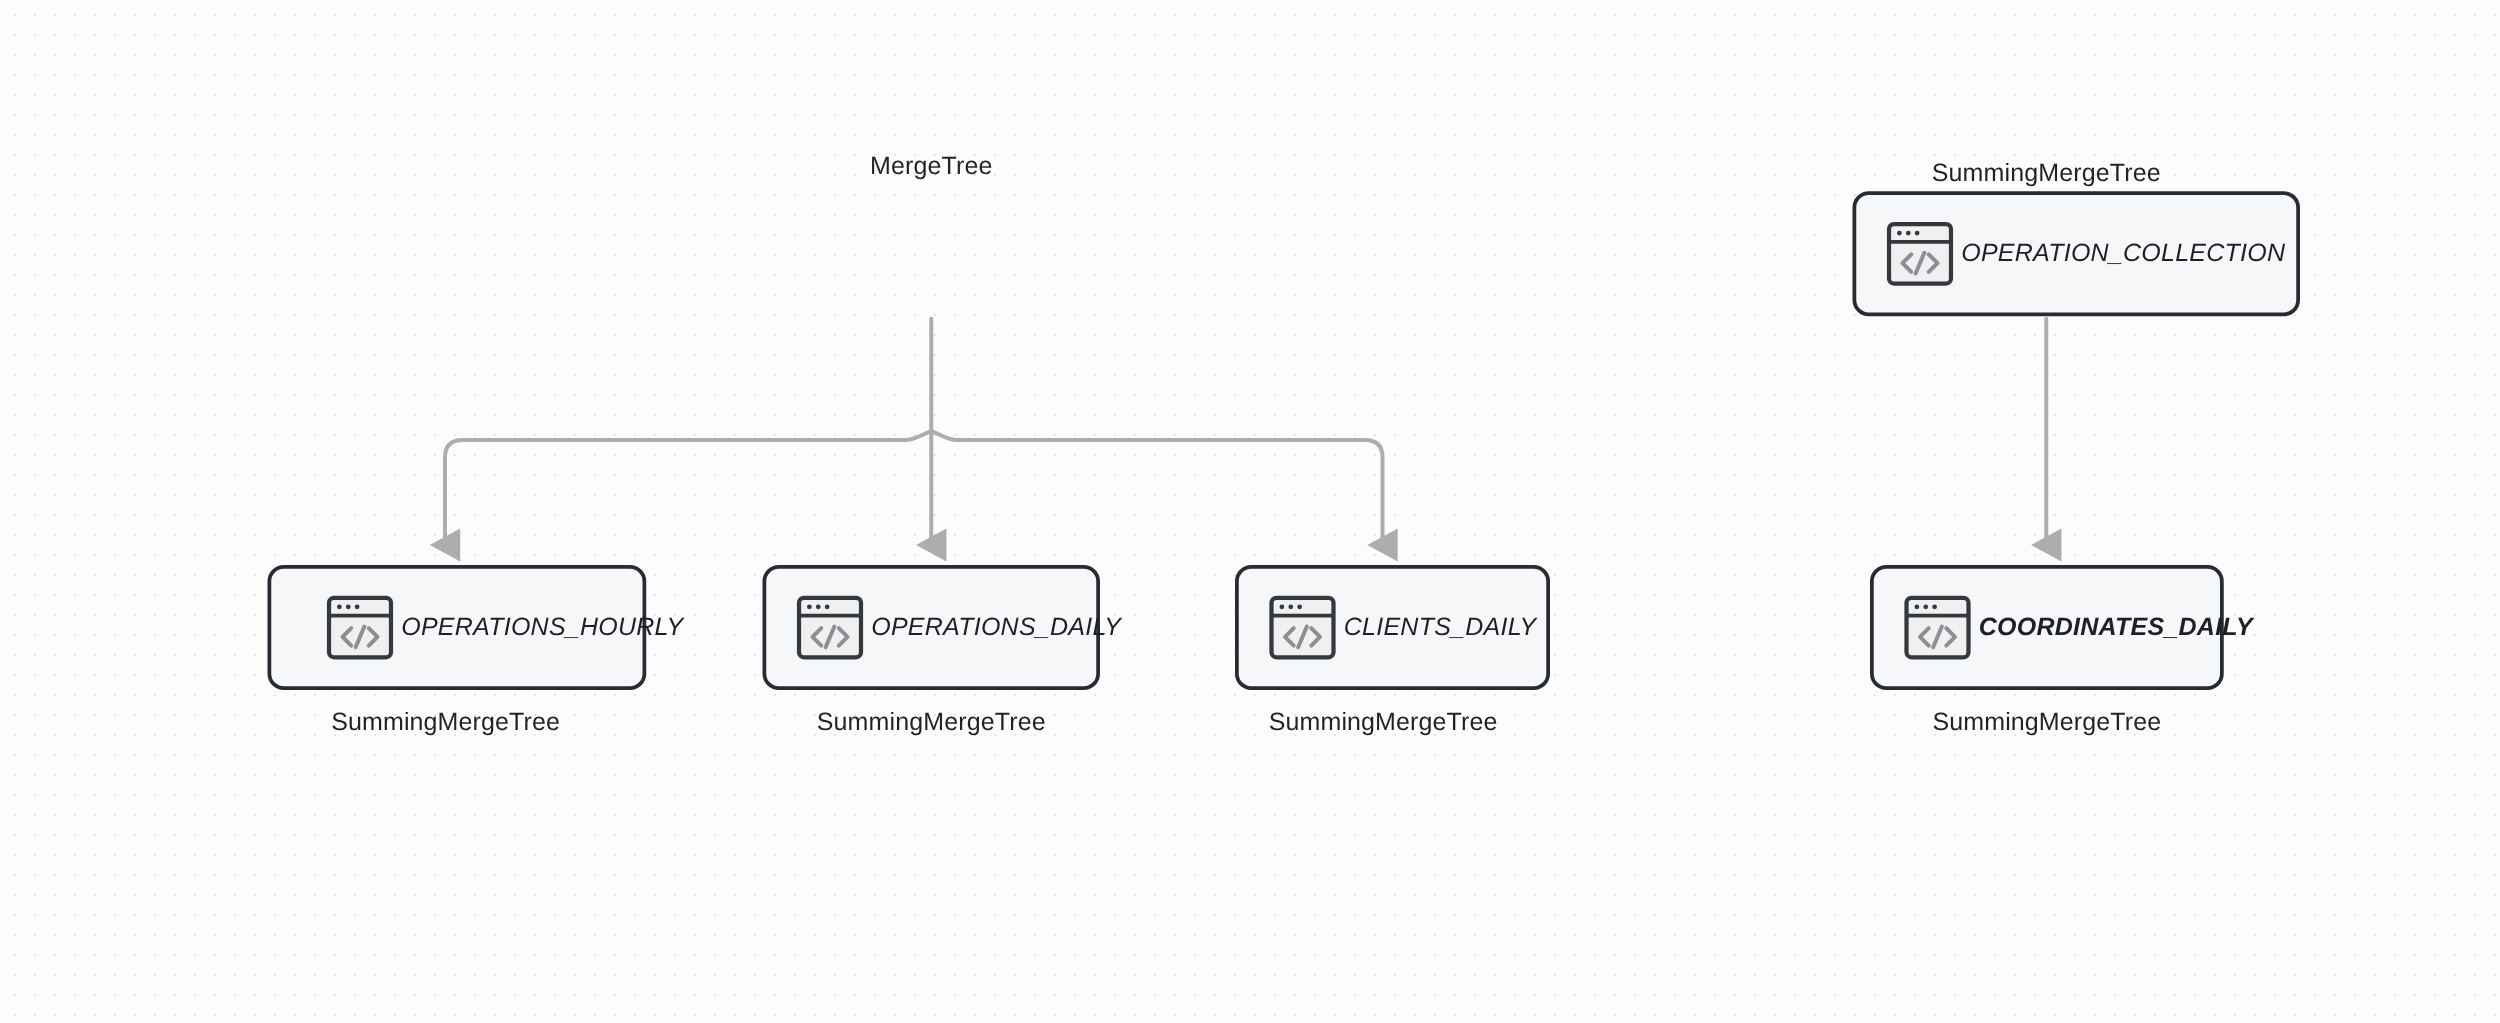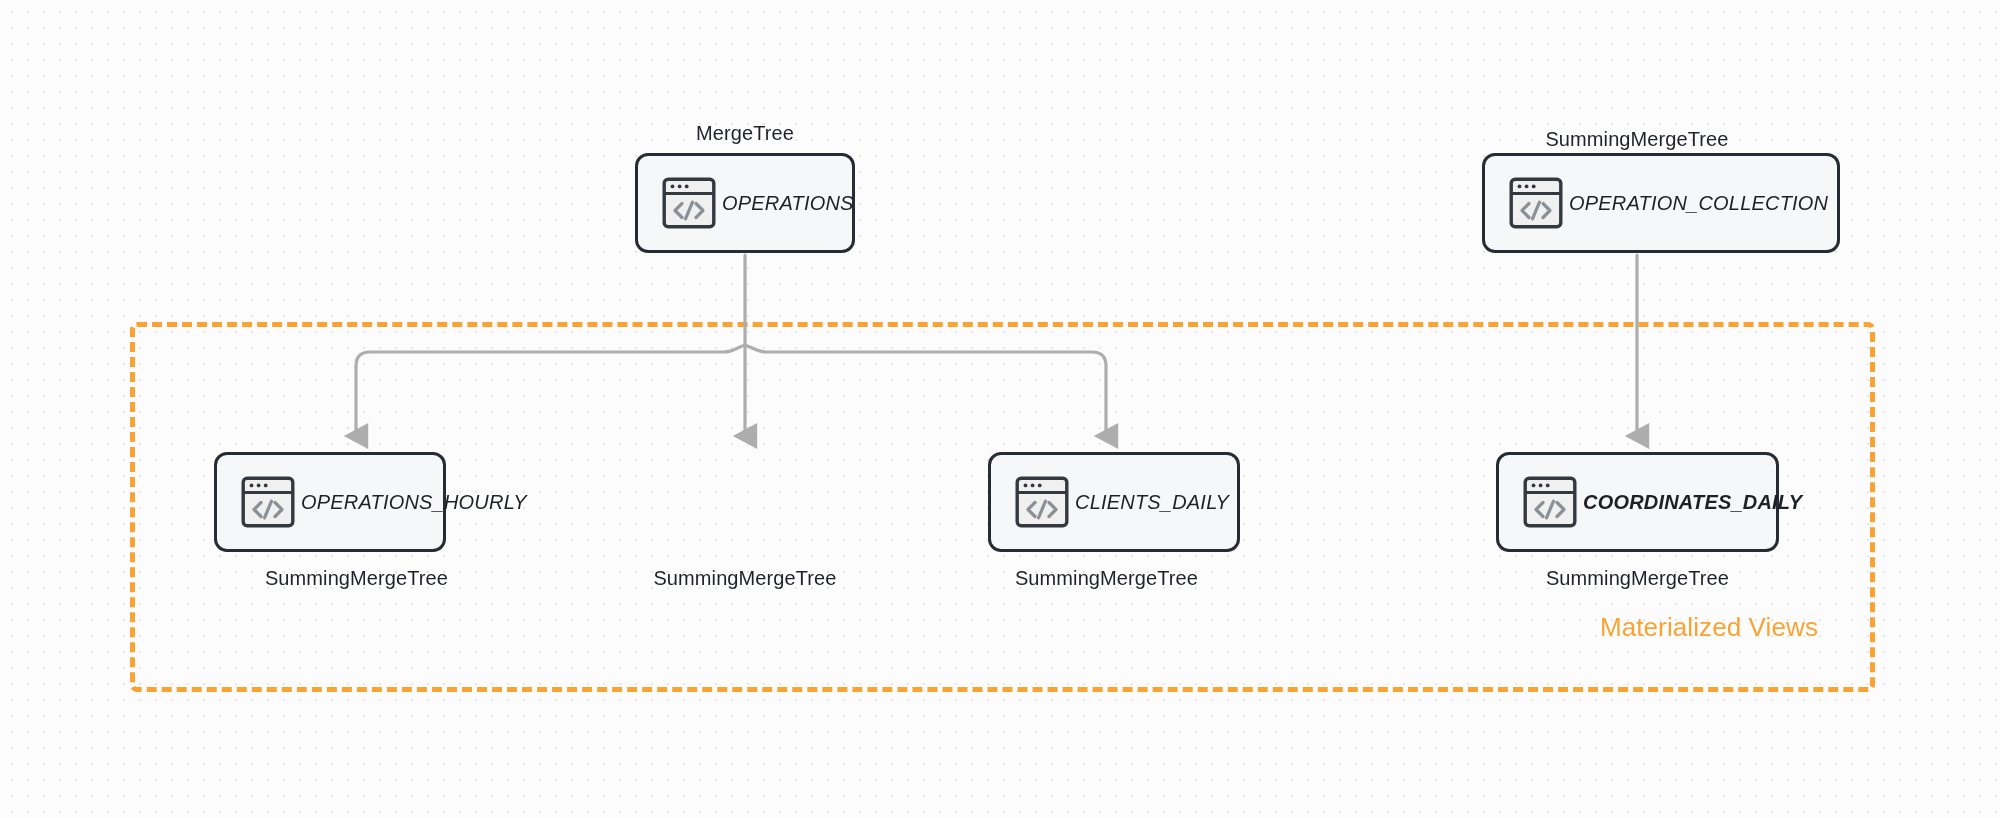--- a/index.html
+++ b/index.html
@@ -87,23 +87,20 @@
     width: 2000px;
     height: 818px;
     pointer-events: none;
   }
 </style>
 </head>
 <body>
 
 <div id="canvas">
 
-  <div class="mv-group">
-    <div class="mv-label">Materialized Views</div>
-  </div>
 
   <svg id="wires" viewBox="0 0 2000 818" xmlns="http://www.w3.org/2000/svg">
     <defs>
       <marker id="arrowhead" markerWidth="9" markerHeight="9" refX="4.5" refY="4.4" orient="auto" markerUnits="strokeWidth">
         <path d="M 0.4,0.6 L 8.6,0.6 L 4.5,8.2 Z" fill="#adadad"></path>
       </marker>
     </defs>
 
     <path d="M 745,255 L 745,345" fill="none" stroke="#adadad" stroke-width="3.2" stroke-linecap="round"></path>
 
@@ -112,62 +109,62 @@
     <path d="M 745,345 L 745,436" fill="none" stroke="#adadad" stroke-width="3.2" stroke-linecap="round" marker-end="url(#arrowhead)"></path>
 
     <path d="M 745,345 C 752,347 757,352 766,352 L 1092,352 Q 1106,352 1106,366 L 1106,436" fill="none" stroke="#adadad" stroke-width="3.2" stroke-linecap="round" marker-end="url(#arrowhead)"></path>
 
     <path d="M 1637,255 L 1637,436" fill="none" stroke="#adadad" stroke-width="3.2" stroke-linecap="round" marker-end="url(#arrowhead)"></path>
   </svg>
 
   <div class="engine-caption" style="left:645px; top:122px; width:200px;">MergeTree</div>
   <div class="engine-caption" style="left:1487px; top:128px; width:300px;">SummingMergeTree</div>
 
-  <div class="node" style="left:635px; top:153px; width:220px;">
-    <svg class="node-icon" viewBox="0 0 54 52" xmlns="http://www.w3.org/2000/svg">
-      <rect x="2.2" y="2.2" width="49.6" height="47.6" rx="4" fill="#f0f0f0" stroke="#34383f" stroke-width="3.4"></rect>
-      <line x1="2.2" y1="16.5" x2="51.8" y2="16.5" stroke="#34383f" stroke-width="3"></line>
-      <circle cx="10.5" cy="9.4" r="1.9" fill="#34383f"></circle>
-      <circle cx="17.6" cy="9.4" r="1.9" fill="#34383f"></circle>
-      <circle cx="24.7" cy="9.4" r="1.9" fill="#34383f"></circle>
-      <path d="M 20,26.5 L 13,33.5 L 20,40.5" fill="none" stroke="#8b8f96" stroke-width="3.2" stroke-linecap="round" stroke-linejoin="round"></path>
-      <path d="M 34,26.5 L 41,33.5 L 34,40.5" fill="none" stroke="#8b8f96" stroke-width="3.2" stroke-linecap="round" stroke-linejoin="round"></path>
-      <line x1="30.5" y1="25.2" x2="23.5" y2="41.8" stroke="#8b8f96" stroke-width="3.2" stroke-linecap="round"></line>
-    </svg>
-    <div class="node-text">OPERATIONS</div>
-  </div>
 
   <div class="node" style="left:1482px; top:153px; width:358px;">
     <svg class="node-icon" viewBox="0 0 54 52" xmlns="http://www.w3.org/2000/svg">
       <rect x="2.2" y="2.2" width="49.6" height="47.6" rx="4" fill="#f0f0f0" stroke="#34383f" stroke-width="3.4"></rect>
       <line x1="2.2" y1="16.5" x2="51.8" y2="16.5" stroke="#34383f" stroke-width="3"></line>
       <circle cx="10.5" cy="9.4" r="1.9" fill="#34383f"></circle>
       <circle cx="17.6" cy="9.4" r="1.9" fill="#34383f"></circle>
       <circle cx="24.7" cy="9.4" r="1.9" fill="#34383f"></circle>
       <path d="M 20,26.5 L 13,33.5 L 20,40.5" fill="none" stroke="#8b8f96" stroke-width="3.2" stroke-linecap="round" stroke-linejoin="round"></path>
       <path d="M 34,26.5 L 41,33.5 L 34,40.5" fill="none" stroke="#8b8f96" stroke-width="3.2" stroke-linecap="round" stroke-linejoin="round"></path>
       <line x1="30.5" y1="25.2" x2="23.5" y2="41.8" stroke="#8b8f96" stroke-width="3.2" stroke-linecap="round"></line>
     </svg>
     <div class="node-text">OPERATION_COLLECTION</div>
   </div>
 
-  <div class="node" style="left:214px; top:452px; width:232px;">
+  <div class="node" style="left:214px; top:452px; width:303px;padding-left:20px;">
     <svg class="node-icon" viewBox="0 0 54 52" xmlns="http://www.w3.org/2000/svg">
       <rect x="2.2" y="2.2" width="49.6" height="47.6" rx="4" fill="#f0f0f0" stroke="#34383f" stroke-width="3.4"></rect>
       <line x1="2.2" y1="16.5" x2="51.8" y2="16.5" stroke="#34383f" stroke-width="3"></line>
       <circle cx="10.5" cy="9.4" r="1.9" fill="#34383f"></circle>
       <circle cx="17.6" cy="9.4" r="1.9" fill="#34383f"></circle>
       <circle cx="24.7" cy="9.4" r="1.9" fill="#34383f"></circle>
       <path d="M 20,26.5 L 13,33.5 L 20,40.5" fill="none" stroke="#8b8f96" stroke-width="3.2" stroke-linecap="round" stroke-linejoin="round"></path>
       <path d="M 34,26.5 L 41,33.5 L 34,40.5" fill="none" stroke="#8b8f96" stroke-width="3.2" stroke-linecap="round" stroke-linejoin="round"></path>
       <line x1="30.5" y1="25.2" x2="23.5" y2="41.8" stroke="#8b8f96" stroke-width="3.2" stroke-linecap="round"></line>
     </svg>
     <div class="node-text">OPERATIONS_HOURLY</div>
   </div>
 
+  <div class="node" style="left:610px; top:452px; width:270px;">
+    <svg class="node-icon" viewBox="0 0 54 52" xmlns="http://www.w3.org/2000/svg">
+      <rect x="2.2" y="2.2" width="49.6" height="47.6" rx="4" fill="#f0f0f0" stroke="#34383f" stroke-width="3.4"></rect>
+      <line x1="2.2" y1="16.5" x2="51.8" y2="16.5" stroke="#34383f" stroke-width="3"></line>
+      <circle cx="10.5" cy="9.4" r="1.9" fill="#34383f"></circle>
+      <circle cx="17.6" cy="9.4" r="1.9" fill="#34383f"></circle>
+      <circle cx="24.7" cy="9.4" r="1.9" fill="#34383f"></circle>
+      <path d="M 20,26.5 L 13,33.5 L 20,40.5" fill="none" stroke="#8b8f96" stroke-width="3.2" stroke-linecap="round" stroke-linejoin="round"></path>
+      <path d="M 34,26.5 L 41,33.5 L 34,40.5" fill="none" stroke="#8b8f96" stroke-width="3.2" stroke-linecap="round" stroke-linejoin="round"></path>
+      <line x1="30.5" y1="25.2" x2="23.5" y2="41.8" stroke="#8b8f96" stroke-width="3.2" stroke-linecap="round"></line>
+    </svg>
+    <div class="node-text">OPERATIONS_DAILY</div>
+  </div>
 
   <div class="node" style="left:988px; top:452px; width:252px;">
     <svg class="node-icon" viewBox="0 0 54 52" xmlns="http://www.w3.org/2000/svg">
       <rect x="2.2" y="2.2" width="49.6" height="47.6" rx="4" fill="#f0f0f0" stroke="#34383f" stroke-width="3.4"></rect>
       <line x1="2.2" y1="16.5" x2="51.8" y2="16.5" stroke="#34383f" stroke-width="3"></line>
       <circle cx="10.5" cy="9.4" r="1.9" fill="#34383f"></circle>
       <circle cx="17.6" cy="9.4" r="1.9" fill="#34383f"></circle>
       <circle cx="24.7" cy="9.4" r="1.9" fill="#34383f"></circle>
       <path d="M 20,26.5 L 13,33.5 L 20,40.5" fill="none" stroke="#8b8f96" stroke-width="3.2" stroke-linecap="round" stroke-linejoin="round"></path>
       <path d="M 34,26.5 L 41,33.5 L 34,40.5" fill="none" stroke="#8b8f96" stroke-width="3.2" stroke-linecap="round" stroke-linejoin="round"></path>

